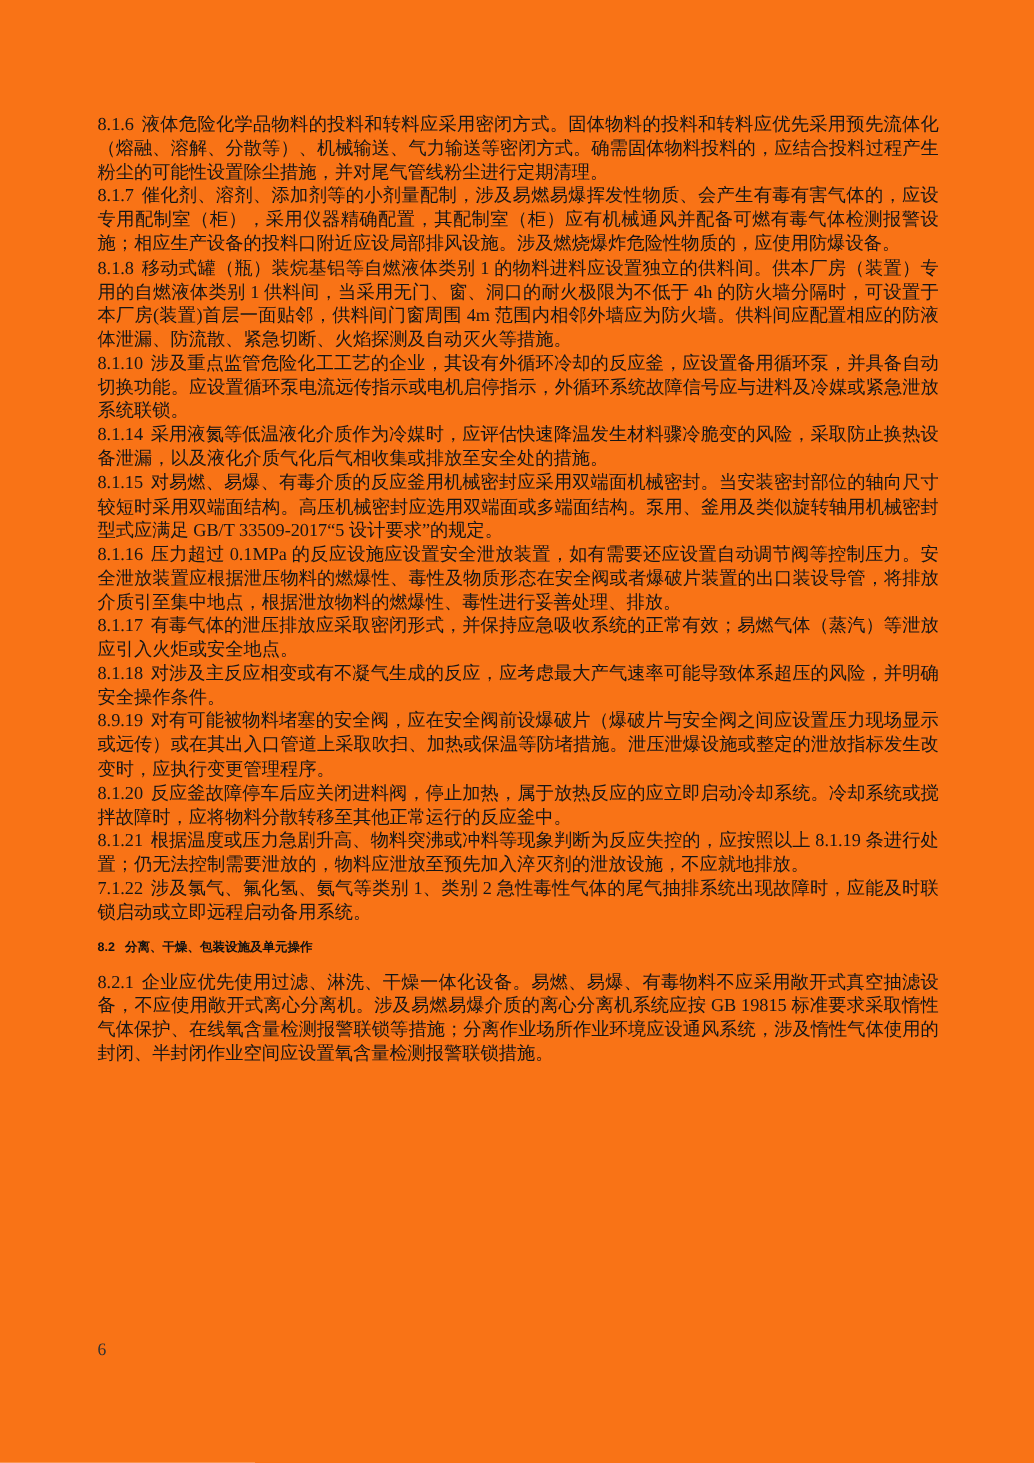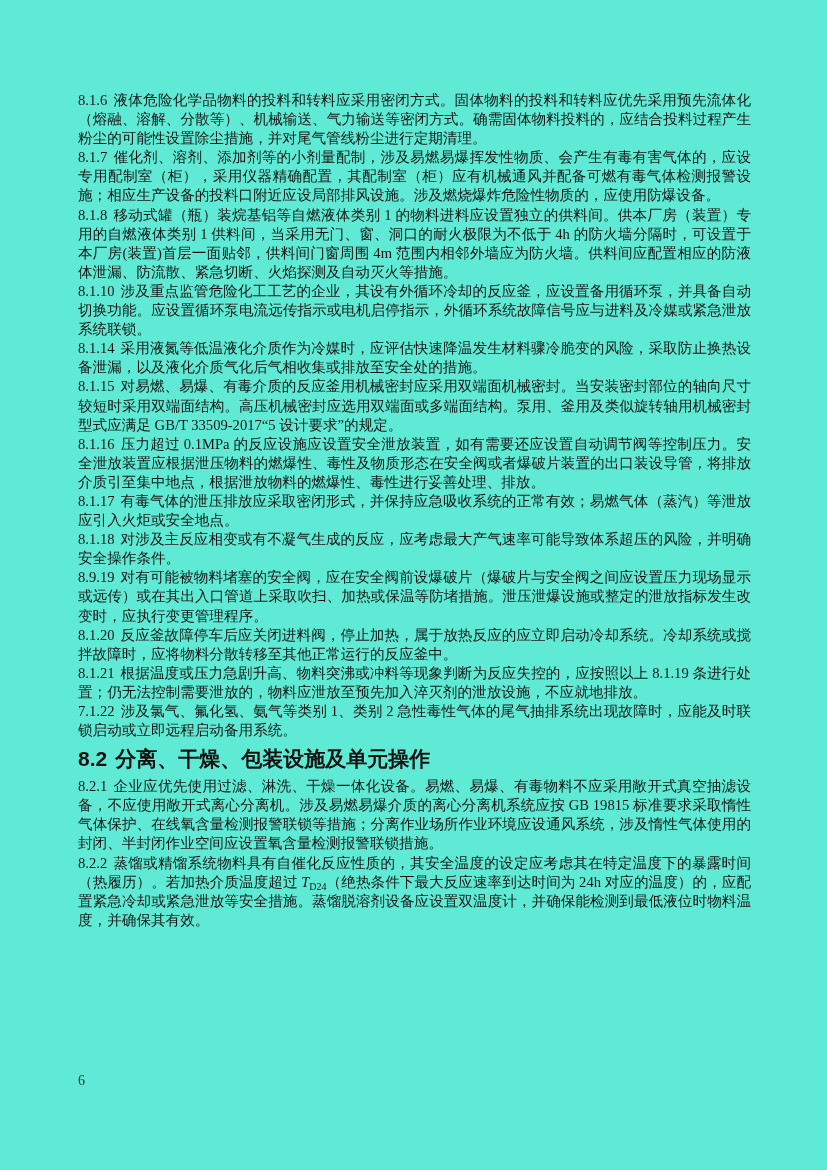--- a/index.html
+++ b/index.html
@@ -5,21 +5,21 @@
   * { box-sizing: border-box; }
   html, body { margin: 0; padding: 0; }
   body {
     background: #ffffff;
     font-family: "Liberation Serif", "DejaVu Serif", serif;
   }
   .page {
     position: relative;
     width: 827px;
     height: 1170px;
-    background: #5eead4;
+    background: #f97316;
     overflow: hidden;
   }
   .content {
     position: absolute;
     left: 78px;
     top: 91px;
     width: 673px;
     font-size: 14.6px;
     line-height: 19.1px;
     color: #161616;
@@ -29,21 +29,21 @@
     text-align: justify;
     text-justify: inter-ideograph;
   }
   .clause-num {
     margin-right: 6px;
     white-space: nowrap;
   }
   .section-heading {
     font-family: "Liberation Sans", "DejaVu Sans", sans-serif;
     font-weight: 700;
-    font-size: 21px;
+    font-size: 10px;
     line-height: 19px;
     margin: 9px 0 9px 0;
     color: #111111;
   }
   .heading-num { margin-right: 8px; }
   .t-var {
     font-style: italic;
     font-family: "Liberation Serif", "DejaVu Serif", serif;
   }
   .t-sub {
@@ -92,18 +92,17 @@
     <p class="clause"><span class="clause-num">8.1.20</span><span>反应釜故障停车后应关闭进料阀，停止加热，属于放热反应的应立即启动冷却系统。冷却系统或搅拌故障时，应将物料分散转移至其他正常运行的反应釜中。</span></p>
 
     <p class="clause"><span class="clause-num">8.1.21</span><span>根据温度或压力急剧升高、物料突沸或冲料等现象判断为反应失控的，应按照以上 8.1.19 条进行处置；仍无法控制需要泄放的，物料应泄放至预先加入淬灭剂的泄放设施，不应就地排放。</span></p>
 
     <p class="clause"><span class="clause-num">7.1.22</span><span>涉及氯气、氟化氢、氨气等类别 1、类别 2 急性毒性气体的尾气抽排系统出现故障时，应能及时联锁启动或立即远程启动备用系统。</span></p>
 
     <h2 class="section-heading"><span class="heading-num">8.2</span><span>分离、干燥、包装设施及单元操作</span></h2>
 
     <p class="clause"><span class="clause-num">8.2.1</span><span>企业应优先使用过滤、淋洗、干燥一体化设备。易燃、易爆、有毒物料不应采用敞开式真空抽滤设备，不应使用敞开式离心分离机。涉及易燃易爆介质的离心分离机系统应按 GB 19815 标准要求采取惰性气体保护、在线氧含量检测报警联锁等措施；分离作业场所作业环境应设通风系统，涉及惰性气体使用的封闭、半封闭作业空间应设置氧含量检测报警联锁措施。</span></p>
 
-    <p class="clause"><span class="clause-num">8.2.2</span><span>蒸馏或精馏系统物料具有自催化反应性质的，其安全温度的设定应考虑其在特定温度下的暴露时间（热履历）。若加热介质温度超过 </span><span class="t-var">T</span><sub class="t-sub">D24</sub><span>（绝热条件下最大反应速率到达时间为 24h 对应的温度）的，应配置紧急冷却或紧急泄放等安全措施。蒸馏脱溶剂设备应设置双温度计，并确保能检测到最低液位时物料温度，并确保其有效。</span></p>
 
   </div>
 
   <div class="page-number">6</div>
 </div>
 
 </body></html>

